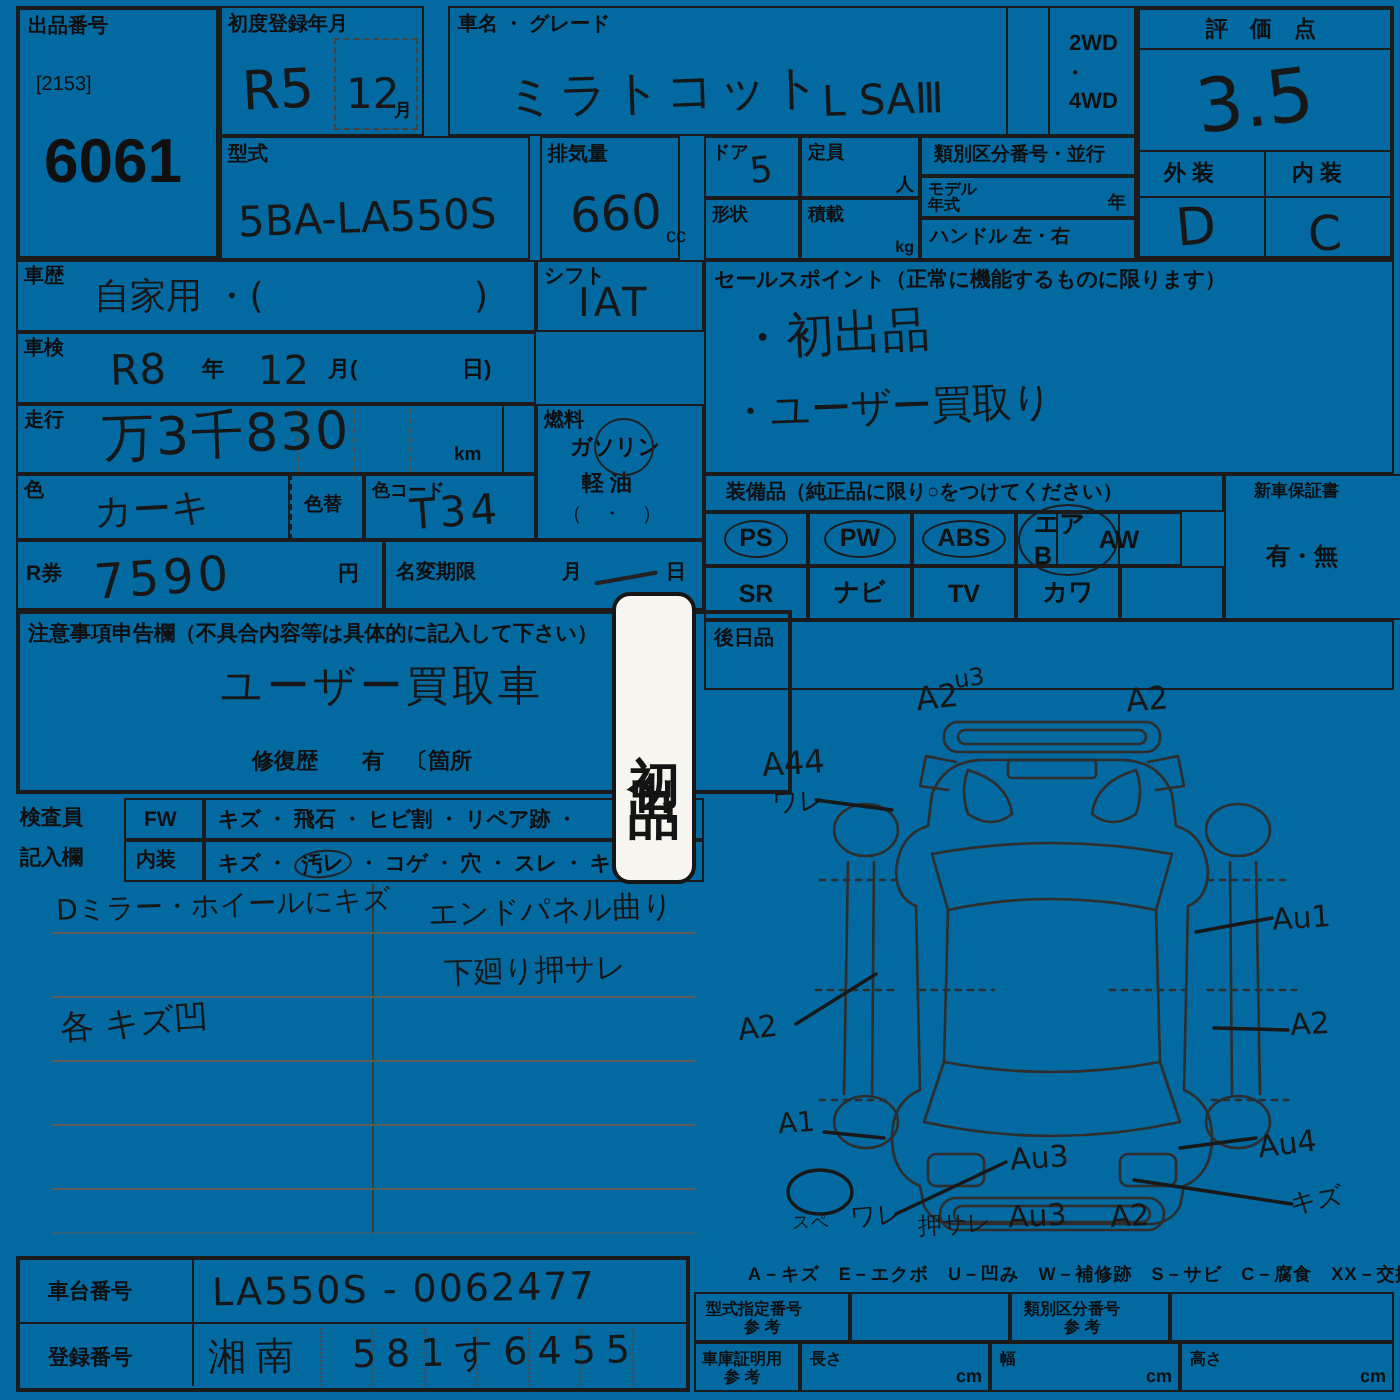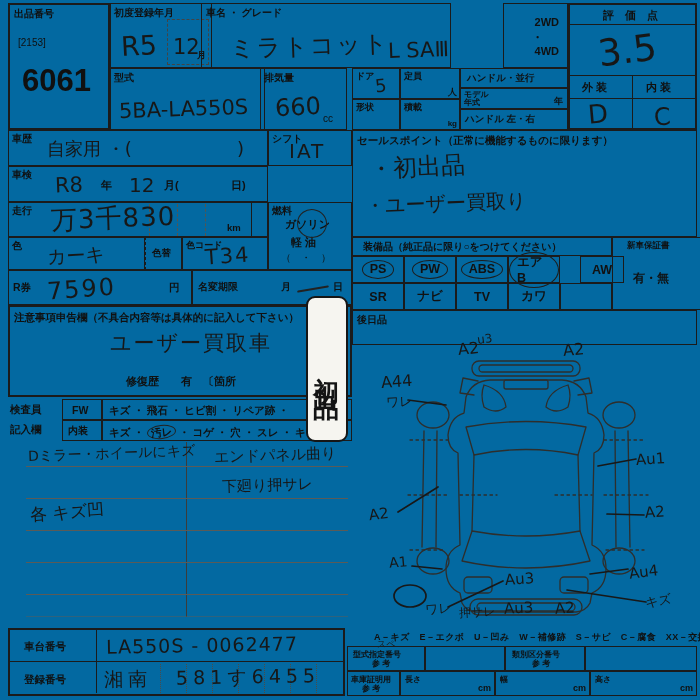--- a/index.html
+++ b/index.html
@@ -30,21 +30,21 @@
   </div>
 
   <div class="cell" style="left:110px;top:3px;width:102px;height:65px">
     <span class="lbl" style="left:3px;top:3px">初度登録年月</span>
     <div style="position:absolute;left:56px;top:15px;width:42px;height:46px;border:1.3px dashed #444;box-sizing:border-box"></div>
     <span class="hand" style="left:10px;top:28px;font-size:27px;transform:rotate(-3deg)">R5</span>
     <span class="hand" style="left:62px;top:33px;font-size:21px">12</span>
     <span class="lbl" style="left:86px;top:46px;font-size:9px">月</span>
   </div>
 
-  <div class="cell" style="left:201px;top:3px;width:250px;height:65px">
+  <div class="cell" style="left:224px;top:3px;width:301px;height:65px">
     <span class="lbl" style="left:4px;top:3px">車名 ・ グレード</span>
     <span class="hand" style="left:28px;top:30px;font-size:24px;transform:rotate(-2deg);letter-spacing:2px">ミラトコット</span>
     <span class="hand" style="left:186px;top:36px;font-size:21px;transform:rotate(-2deg)">L SAⅢ</span>
   </div>
 
   <div class="cell" style="left:503px;top:3px;width:65px;height:65px">
     <span class="lbl" style="right:8px;top:12px;position:absolute;font-size:11px">2WD</span>
     <span class="lbl" style="right:24px;top:27px;position:absolute;font-size:11px">・</span>
     <span class="lbl" style="right:8px;top:41px;position:absolute;font-size:11px">4WD</span>
   </div>
@@ -60,42 +60,42 @@
     </div>
     <div class="vline" style="left:62px;top:70px;height:55px;width:1.3px;background:#1b1b1b"></div>
     <span class="hand" style="left:18px;top:96px;font-size:26px;transform:rotate(-5deg)">D</span>
     <span class="hand" style="left:84px;top:100px;font-size:24px;transform:rotate(-4deg)">C</span>
   </div>
 
   <div class="cell" style="left:110px;top:68px;width:155px;height:62px">
     <span class="lbl" style="left:3px;top:3px">型式</span>
     <span class="hand" style="left:8px;top:30px;font-size:21px;transform:rotate(-2deg)">5BA-LA550S</span>
   </div>
-  <div class="cell" style="left:260px;top:68px;width:87px;height:62px">
+  <div class="cell" style="left:270px;top:68px;width:70px;height:62px">
     <span class="lbl" style="left:3px;top:3px">排気量</span>
     <span class="hand" style="left:14px;top:26px;font-size:24px;transform:rotate(-3deg)">660</span>
     <span class="lbl" style="left:62px;top:44px;font-size:10px;font-weight:400">cc</span>
   </div>
   <div class="cell" style="left:352px;top:68px;width:48px;height:31px">
     <span class="lbl" style="left:3px;top:2px;font-size:9px">ドア</span>
     <span class="hand" style="left:22px;top:8px;font-size:18px;transform:rotate(-6deg)">5</span>
   </div>
   <div class="cell" style="left:352px;top:99px;width:48px;height:31px">
     <span class="lbl" style="left:3px;top:2px;font-size:9px">形状</span>
   </div>
   <div class="cell" style="left:400px;top:68px;width:60px;height:31px">
     <span class="lbl" style="left:3px;top:2px;font-size:9px">定員</span>
     <span class="lbl" style="right:2px;bottom:1px;position:absolute;font-size:9px">人</span>
   </div>
   <div class="cell" style="left:400px;top:99px;width:60px;height:31px">
     <span class="lbl" style="left:3px;top:2px;font-size:9px">積載</span>
     <span class="lbl" style="right:2px;bottom:1px;position:absolute;font-size:8px">kg</span>
   </div>
   <div class="cell" style="left:460px;top:68px;width:108px;height:20px">
-    <span class="lbl" style="left:6px;top:4px;font-size:9.5px">ハンドル・並行</span>
+    <span class="lbl" style="left:6px;top:4px;font-size:9.5px">類別区分番号・並行</span>
   </div>
   <div class="cell" style="left:460px;top:88px;width:108px;height:21px">
     <span class="lbl xs" style="left:3px;top:1px">モデル</span>
     <span class="lbl xs" style="left:3px;top:9px">年式</span>
     <span class="lbl" style="right:4px;bottom:2px;position:absolute;font-size:9px">年</span>
   </div>
   <div class="cell" style="left:460px;top:109px;width:108px;height:21px">
     <span class="lbl" style="left:4px;top:4px;font-size:9.5px">ハンドル 左・右</span>
   </div>
 
@@ -152,21 +152,21 @@
     <span class="hand" style="left:38px;top:6px;font-size:24px;transform:rotate(-4deg);letter-spacing:2px">7590</span>
     <span class="lbl" style="left:160px;top:10px;font-size:10.5px">円</span>
   </div>
   <div class="cell" style="left:192px;top:270px;width:160px;height:35px">
     <span class="lbl" style="left:5px;top:10px">名変期限</span>
     <span class="lbl" style="left:88px;top:10px">月</span>
     <span class="lbl" style="left:140px;top:10px">日</span>
     <div style="position:absolute;left:104px;top:17px;width:32px;height:2px;background:#222;transform:rotate(-10deg);border-radius:2px"></div>
   </div>
 
-  <div class="cell bold" style="left:8px;top:305px;width:344px;height:92px">
+  <div class="cell bold" style="left:8px;top:305px;width:388px;height:92px">
     <span class="lbl" style="left:4px;top:4px;font-size:10.5px">注意事項申告欄（不具合内容等は具体的に記入して下さい）</span>
     <span class="hand" style="left:100px;top:26px;font-size:21px;letter-spacing:2px">ユーザー買取車</span>
     <span class="lbl" style="left:116px;top:68px;font-size:11px">修復歴　　有　〔箇所</span>
   </div>
 
   <span class="lbl" style="left:10px;top:403px;font-size:10.5px">検査員</span>
   <span class="lbl" style="left:10px;top:423px;font-size:10.5px">記入欄</span>
   <div class="cell" style="left:62px;top:399px;width:40px;height:21px">
     <span class="lbl" style="left:9px;top:4px;font-size:10.5px">FW</span>
   </div>
@@ -227,21 +227,21 @@
       </div>
       <div class="eqcell" style="left: 404px; top: 256px; width: 52px; height: 27px; position: absolute;">
         <span class="circ">PW</span>
       </div>
       <div class="eqcell" style="left: 456px; top: 256px; width: 52px; height: 27px; position: absolute;">
         <span class="circ">ABS</span>
       </div>
       <div class="eqcell" style="left: 508px; top: 256px; width: 52px; height: 27px; position: absolute;">
         <span class="circ">エアB</span>
       </div>
-      <div class="eqcell" style="left: 580px; top: 256px; width: 44px; height: 27px; position: absolute; text-align: right;">
+      <div class="eqcell" style="left: 528px; top: 256px; width: 63px; height: 27px; position: absolute; text-align: right;">
         <span>AW</span>
       </div>
     </div>
   <div id="equip-r2">
       <div class="eqcell" style="left: 352px; top: 283px; width: 52px; height: 27px; position: absolute;">
         <span>SR</span>
       </div>
       <div class="eqcell" style="left: 404px; top: 283px; width: 52px; height: 27px; position: absolute;">
         <span>ナビ</span>
       </div>
@@ -321,21 +321,21 @@
       <span class="hand anno" style="left: 458px; top: 341px; font-size: 16px; transform: rotate(-6deg);">A2</span>
       <span class="hand anno" style="left: 563px; top: 342px; font-size: 16px; transform: rotate(-5deg);">A2</span>
       <span class="hand anno" style="left: 381px; top: 374px; font-size: 16px; transform: rotate(-4deg);">A44</span>
       <span class="hand anno" style="left: 386px; top: 395px; font-size: 13px; transform: rotate(-3deg);">ワレ</span>
       <span class="hand anno" style="left: 636px; top: 452px; font-size: 15px; transform: rotate(-4deg);">Au1</span>
       <span class="hand anno" style="left: 369px; top: 507px; font-size: 15px; transform: rotate(-7deg);">A2</span>
       <span class="hand anno" style="left: 645px; top: 505px; font-size: 15px; transform: rotate(-4deg);">A2</span>
       <span class="hand anno" style="left: 389px; top: 555px; font-size: 14px; transform: rotate(-5deg);">A1</span>
       <span class="hand anno" style="left: 629px; top: 565px; font-size: 15px; transform: rotate(-7deg);">Au4</span>
       <span class="hand anno" style="left: 505px; top: 572px; font-size: 15px; transform: rotate(-4deg);">Au3</span>
-      <span class="hand anno" style="left: 377px; top: 608px; font-size: 9px; transform: rotate(0deg); margin-top: 32px;">スペ</span>
+      <span class="hand anno" style="left: 396px; top: 608px; font-size: 9px; transform: rotate(0deg);">スペ</span>
       <span class="hand anno" style="left: 425px; top: 602px; font-size: 13px; transform: rotate(-5deg);">ワレ</span>
       <span class="hand anno" style="left: 459px; top: 606px; font-size: 12px; transform: rotate(-3deg);">押サレ</span>
       <span class="hand anno" style="left: 504px; top: 601px; font-size: 15px; transform: rotate(-3deg);">Au3</span>
       <span class="hand anno" style="left: 555px; top: 601px; font-size: 15px; transform: rotate(-4deg);">A2</span>
       <span class="hand anno" style="left: 645px; top: 594px; font-size: 13px; transform: rotate(-10deg);">キズ</span>
     </div>
 
   <span class="lbl" style="left:374px;top:632px;font-size:9px;letter-spacing:.5px">A－キズ　E－エクボ　U－凹み　W－補修跡　S－サビ　C－腐食　XX－交換済</span>
 
   <div class="cell" style="left:347px;top:646px;width:78px;height:25px">

